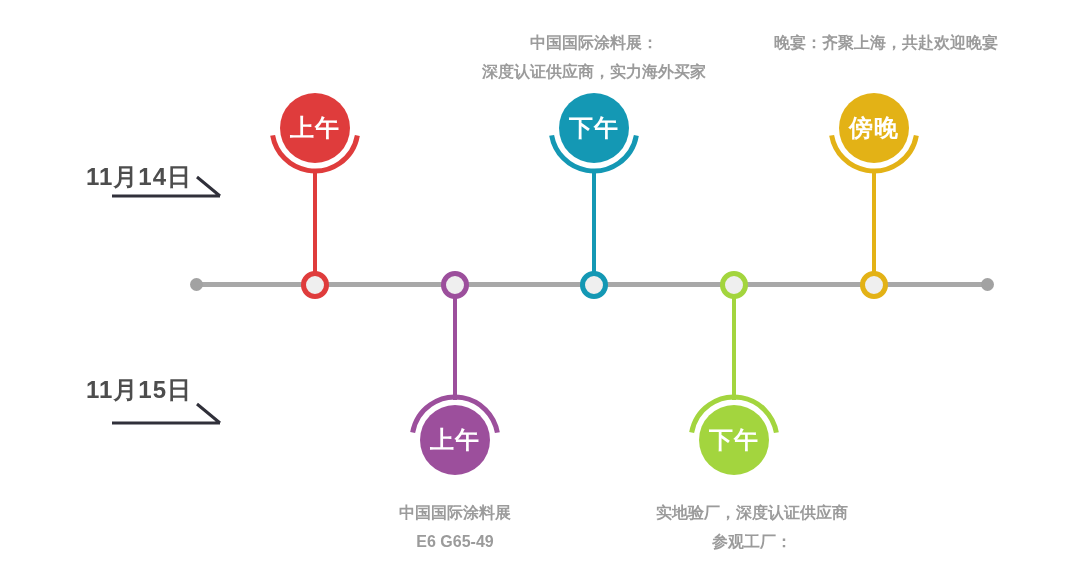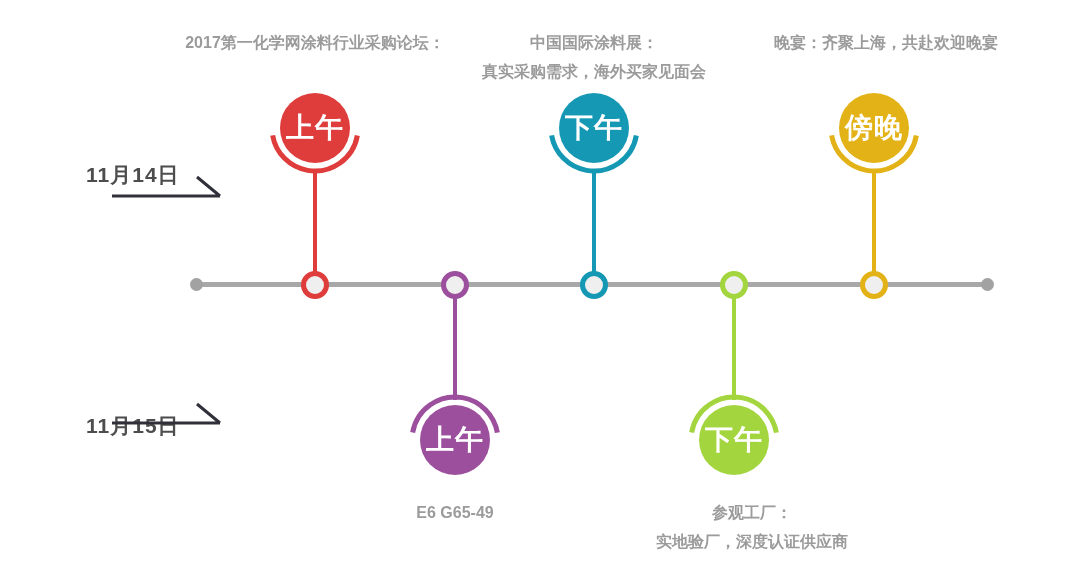--- a/index.html
+++ b/index.html
@@ -22,24 +22,24 @@
   .end-dot{
     position:absolute;top:278px;width:13px;height:13px;border-radius:50%;
     background:#a2a2a2;
   }
   .end-dot.left{left:190px;}
   .end-dot.right{left:981px;}
 
   
   .date{
     position:absolute;left:86px;
-    font-size:21px;font-weight:bold;color:#4d4d4d;letter-spacing:1px;
+    font-size:24px;font-weight:bold;color:#4d4d4d;letter-spacing:1px;
   }
   .date.d1{top:161px;}
-  .date.d2{top:412px;}
+  .date.d2{top:374px;}
   .swoosh{position:absolute;left:112px;width:112px;height:26px;}
   .swoosh.s1{top:175px;}
   .swoosh.s2{top:402px;}
 
   
   .event{position:absolute;left:0;top:0;width:0;height:0;}
   .e1{--x:315px;}
   .e2{--x:455px;}
   .e3{--x:594px;}
   .e4{--x:734px;}
@@ -47,21 +47,21 @@
 
   .bubble{
     position:absolute;left:calc(var(--x) - 35px);width:70px;height:70px;
     border-radius:50%;background:var(--c);
     display:flex;align-items:center;justify-content:center;
     z-index:3;
   }
   .top .bubble{top:93px;}
   .bottom .bubble{top:405px;}
   .bubble span{
-    color:#ffffff;font-size:28px;font-weight:bold;letter-spacing:1px;
+    color:#ffffff;font-size:24px;font-weight:bold;letter-spacing:1px;
   }
 
   .arc{
     position:absolute;left:calc(var(--x) - 50px);width:100px;height:100px;
     z-index:2;
   }
   .top .arc{top:78px;}
   .bottom .arc{top:390px;}
   .arc circle{
     fill:none;stroke:var(--c);stroke-width:5;
@@ -107,65 +107,65 @@
   <svg class="swoosh s1" viewBox="0 0 112 26">
     <path d="M0 21 H108 M85 2 L108 21" stroke="#30303a" stroke-width="3" fill="none"></path>
   </svg>
   <div class="date d2">11月15日</div>
   <svg class="swoosh s2" viewBox="0 0 112 26">
     <path d="M0 21 H108 M85 2 L108 21" stroke="#30303a" stroke-width="3" fill="none"></path>
   </svg>
 
   <div class="event top e1" style="--c: #df3c3c;">
     <div class="desc">
-      <div>2017第一化学网涂料行业采购论坛：</div>
     </div>
     <div class="stem"></div>
     <svg class="arc" viewBox="0 0 100 100">
         <circle cx="50" cy="50" r="43"></circle>
       </svg>
     <div class="bubble">
         <span>上午</span>
       </div>
     <div class="node"></div>
   </div>
 
   <div class="event bottom e2" style="--c: #9c4f9c;">
     <div class="desc">
+      <div>中国国际涂料展</div>
       <div>E6 G65-49</div>
     </div>
     <div class="stem"></div>
     <svg class="arc" viewBox="0 0 100 100">
         <circle cx="50" cy="50" r="43"></circle>
       </svg>
     <div class="bubble">
         <span>上午</span>
       </div>
     <div class="node"></div>
   </div>
 
   <div class="event top e3" style="--c: #1498b4;">
     <div class="desc">
       <div>中国国际涂料展：</div>
-      <div>真实采购需求，海外买家见面会</div>
+      <div>深度认证供应商，实力海外买家</div>
     </div>
     <div class="stem"></div>
     <svg class="arc" viewBox="0 0 100 100">
         <circle cx="50" cy="50" r="43"></circle>
       </svg>
     <div class="bubble">
         <span>下午</span>
       </div>
     <div class="node"></div>
   </div>
 
   <div class="event bottom e4" style="--c: #a3d53e;">
     <div class="desc">
+      <div>实地验厂，深度认证供应商</div>
       <div>参观工厂：</div>
-      <div>实地验厂，深度认证供应商</div>
     </div>
     <div class="stem"></div>
     <svg class="arc" viewBox="0 0 100 100">
         <circle cx="50" cy="50" r="43"></circle>
       </svg>
     <div class="bubble">
         <span>下午</span>
       </div>
     <div class="node"></div>
   </div>

